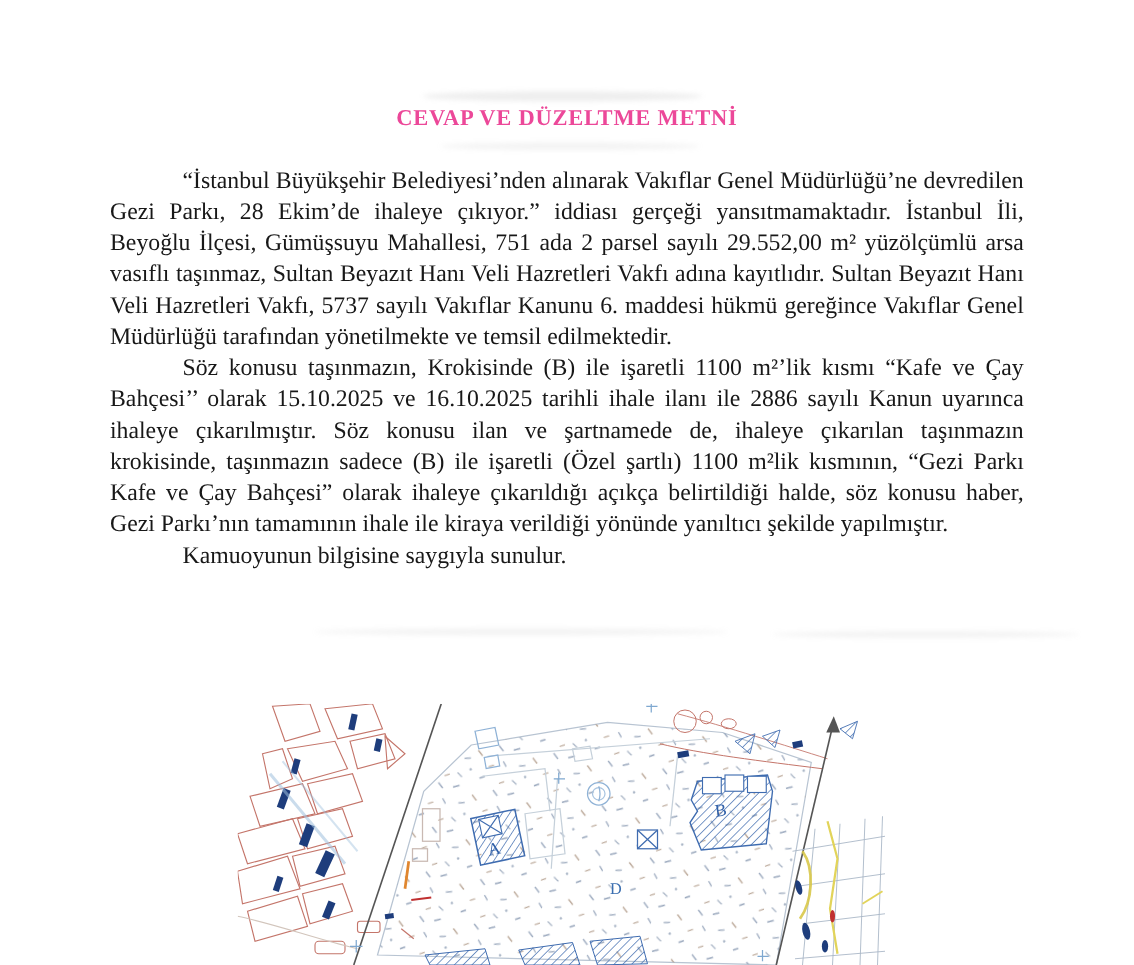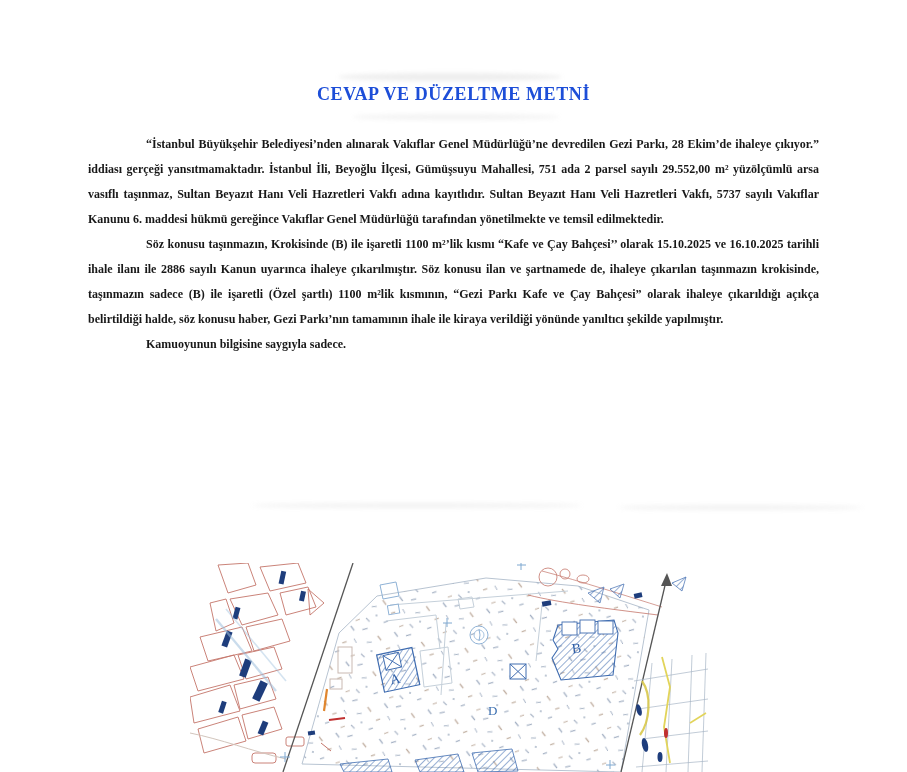--- a/index.html
+++ b/index.html
@@ -4,25 +4,25 @@
 <style>
   html,body{margin:0;padding:0;}
   body{
     width:907px;height:772px;position:relative;overflow:hidden;
     background:#ffffff;color:#1b1b1b;
     font-family:"Liberation Serif", serif;
   }
   .doc{position:absolute;left:88px;top:84px;width:731px;}
   .doc-title{
     font-size:18px;font-weight:bold;text-align:center;
-    letter-spacing:.6px;margin:0 0 27px 0;color:#1d4ed8;
+    letter-spacing:.6px;margin:0 0 27px 0;color:#ec4899;
   }
   .body-par{
-    font-size:12px;line-height:25px;text-align:justify;
-    margin:0;text-indent:58px;color:#181818;font-weight:bold;
+    font-size:19px;line-height:25px;text-align:justify;
+    margin:0;text-indent:58px;color:#181818;
   }
   .smudge{
     position:absolute;background:rgba(150,150,150,.16);
     filter:blur(2px);border-radius:50%;pointer-events:none;
   }
   .s1{left:338px;top:73px;width:224px;height:8px;}
   .s2{left:352px;top:114px;width:208px;height:6px;background:rgba(160,160,160,.12);}
   .s3{left:252px;top:503px;width:330px;height:5px;background:rgba(160,160,160,.14);}
   .s4{left:618px;top:505px;width:245px;height:5px;background:rgba(160,160,160,.14);}
   .site-map{
@@ -31,21 +31,21 @@
   }
   .site-map svg{display:block;}
 </style>
 </head>
 <body>
 
 <div class="doc">
   <h1 class="doc-title">CEVAP VE DÜZELTME METNİ</h1>
   <p class="body-par">“İstanbul Büyükşehir Belediyesi’nden alınarak Vakıflar Genel Müdürlüğü’ne devredilen Gezi Parkı, 28 Ekim’de ihaleye çıkıyor.” iddiası gerçeği yansıtmamaktadır.  İstanbul İli, Beyoğlu İlçesi,  Gümüşsuyu Mahallesi, 751 ada 2 parsel sayılı 29.552,00 m² yüzölçümlü arsa vasıflı taşınmaz, Sultan Beyazıt Hanı Veli Hazretleri Vakfı  adına kayıtlıdır. Sultan Beyazıt Hanı Veli Hazretleri Vakfı,  5737 sayılı Vakıflar Kanunu 6. maddesi hükmü gereğince Vakıflar Genel Müdürlüğü tarafından yönetilmekte ve temsil edilmektedir.</p>
   <p class="body-par">Söz konusu taşınmazın, Krokisinde (B) ile işaretli 1100  m²’lik kısmı “Kafe ve Çay Bahçesi’’ olarak 15.10.2025 ve 16.10.2025 tarihli ihale ilanı ile 2886 sayılı Kanun uyarınca ihaleye çıkarılmıştır. Söz konusu ilan ve şartnamede de, ihaleye çıkarılan taşınmazın krokisinde, taşınmazın sadece (B) ile işaretli (Özel şartlı) 1100 m²lik kısmının, “Gezi Parkı Kafe ve Çay Bahçesi” olarak ihaleye çıkarıldığı açıkça belirtildiği halde, söz konusu haber, Gezi Parkı’nın tamamının ihale ile kiraya verildiği yönünde yanıltıcı şekilde yapılmıştır.</p>
-  <p class="body-par">Kamuoyunun bilgisine saygıyla sadece.</p>
+  <p class="body-par">Kamuoyunun bilgisine saygıyla sunulur.</p>
 </div>
 
 <div class="smudge s1"></div>
 <div class="smudge s2"></div>
 <div class="smudge s3"></div>
 <div class="smudge s4"></div>
 
 <div class="site-map">
 <svg width="520" height="209" viewBox="0 0 520 209" xmlns="http://www.w3.org/2000/svg">
   <defs>

